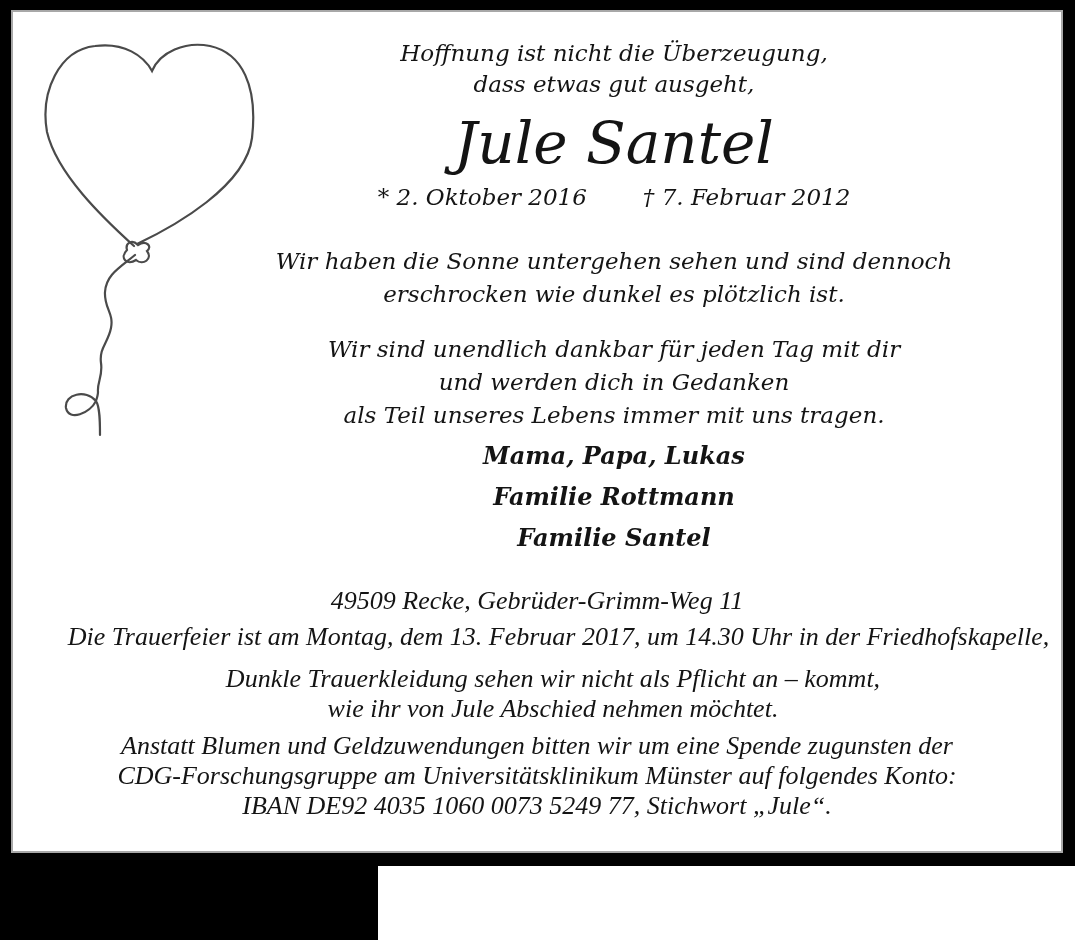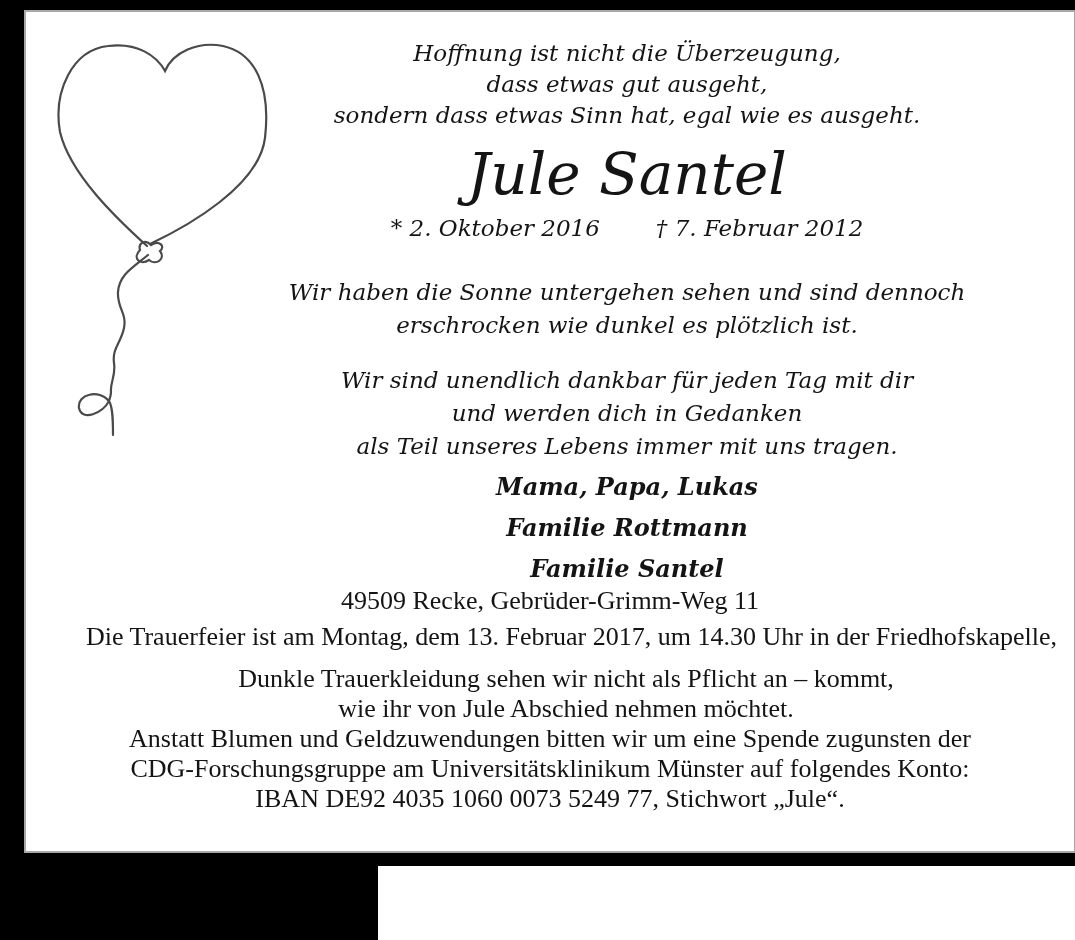--- a/index.html
+++ b/index.html
@@ -22,21 +22,21 @@
   #frame-backing {
     left: 0; top: 0;
     width: 1075px; height: 866px;
   }
   #bottom-left-block {
     left: 0; top: 866px;
     width: 378px; height: 74px;
   }
   #card {
     position: absolute;
-    left: 24px; top: 10px;
+    left: 11px; top: 10px;
     width: 1052px; height: 843px;
     box-sizing: border-box;
     background: #ffffff;
     border: 2px solid #a8a8a8;
     overflow: hidden;
   }
   #balloon {
     position: absolute;
     left: 26px;
     top: 22px;
@@ -81,26 +81,27 @@
     margin-bottom: 10px;
   }
   
   #lower {
     position: absolute;
     left: 0; top: 574px;
     width: 100%;
     text-align: center;
     color: #141414;
     font-family: "Liberation Serif", serif;
+    font-style: italic;
     font-size: 26px;
     line-height: 30px;
   }
   .funeral-block  { margin-top: 6px; padding-left: 43px; }
   .dress-block    { margin-top: 12px; padding-left: 32px; }
-  .donation-block { margin-top: 0; }
+  .donation-block { margin-top: 7px; }
 </style>
 </head>
 <body>
 
 <div id="stage">
 
   <div id="frame-backing" class="black-fill"></div>
   <div id="bottom-left-block" class="black-fill"></div>
 
   <div id="card">
@@ -108,21 +109,20 @@
     <svg id="balloon" width="224" height="410" viewBox="0 0 224 410" fill="none" stroke="#4a4a4a" stroke-width="2.2" stroke-linecap="round">
       <path d="M95,212 C64,184 18,140 8,98 C1,58 20,16 56,12 C85,8 105,22 113,37 C121,18 146,7 171,12 C203,19 219,52 213,104 C207,152 136,192 98,210"></path>
       <path d="M88,216 C80,224 88,232 97,226 C104,232 114,225 108,217 C114,212 107,206 99,211 C93,205 86,209 88,216"></path>
       <path d="M96,221 C80,234 67,241 66,258 C65,274 75,279 72,294 C69,309 60,314 62,329 C64,342 58,348 59,358 C59,361 58,364 57,367 C51,379 30,388 27,374 C25,360 47,355 57,367 C61,373 61,388 61,401"></path>
     </svg>
 
     <div id="upper">
       <div class="quote">
         <div class="quote-line">Hoffnung ist nicht die Überzeugung,</div>
         <div class="quote-line">dass etwas gut ausgeht,</div>
-        <div class="quote-line">sondern dass etwas Sinn hat, egal wie es ausgeht.</div>
       </div>
 
       <div id="deceased-name">Jule Santel</div>
 
       <div id="dates">
         <span class="birth">* 2. Oktober 2016</span><span class="death">† 7. Februar 2012</span>
       </div>
 
       <div class="tribute-1">
         <div class="tribute-line">Wir haben die Sonne untergehen sehen und sind dennoch</div>

